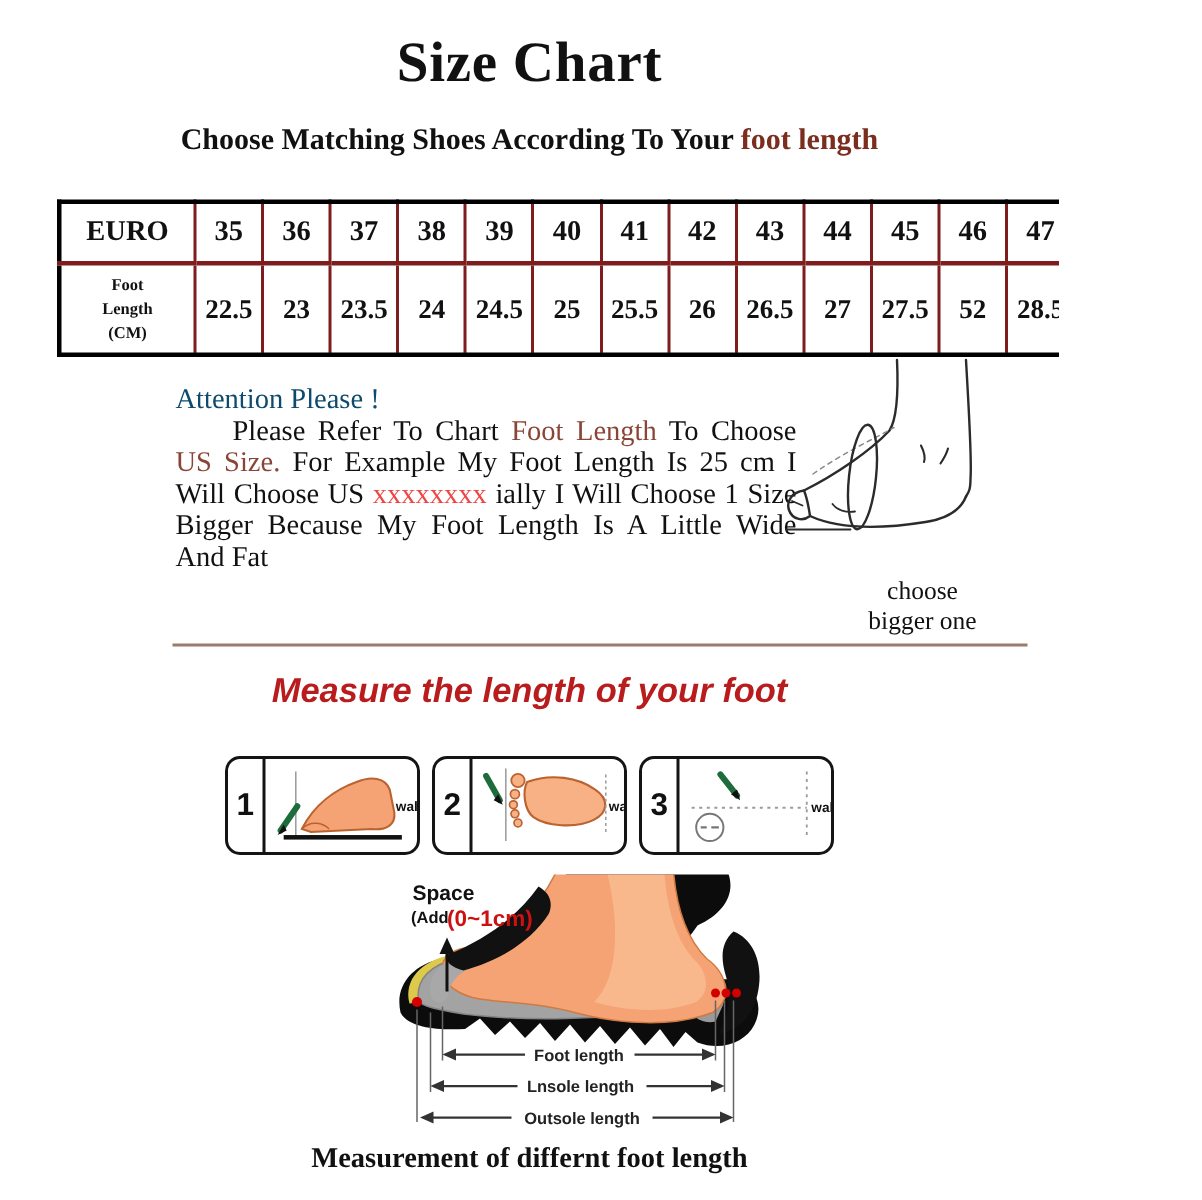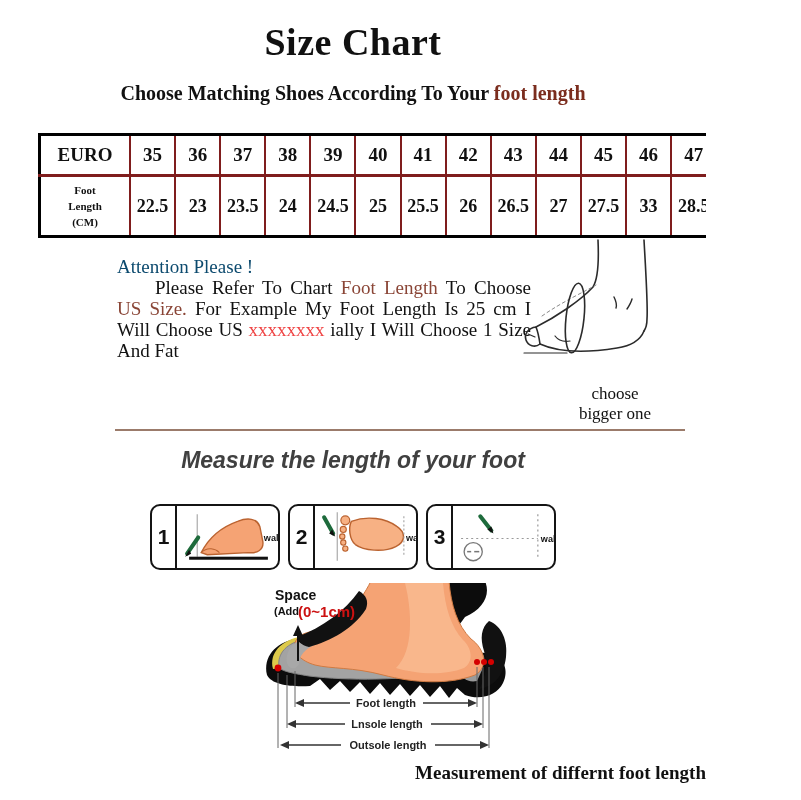--- a/index.html
+++ b/index.html
@@ -30,34 +30,34 @@
   .xred{color:#ef4444;}
 
   .foot-sketch{position:absolute;left:522px;top:236px;width:180px;height:132px;}
   .choose-note{position:absolute;left:545px;top:384px;width:140px;text-align:center;
                font-size:17px;line-height:20px;}
 
   .rule{position:absolute;top:429px;left:115px;width:570px;height:2px;background:#9b7b6b;}
 
   .measure-head{position:absolute;top:447px;left:0;width:100%;text-align:center;
                 font-family:"Liberation Sans",sans-serif;font-style:italic;font-weight:bold;
-                font-size:23px;color:#404040;}
+                font-size:23px;color:#b91c1c;}
 
   .panels{position:absolute;top:504px;left:0;width:100%;display:flex;
           justify-content:center;gap:8px;}
   .panel{width:126px;height:62px;border:2.5px solid #141414;border-radius:10px;
          background:#fff;display:flex;overflow:hidden;}
   .panel-num{width:23px;border-right:2.5px solid #141414;display:flex;align-items:center;
              justify-content:center;font-family:"Liberation Sans",sans-serif;
              font-weight:bold;font-size:21px;}
   .panel-art{flex:1;position:relative;}
   .panel-art svg{position:absolute;left:0;top:0;width:100%;height:100%;}
 
   .shoe-wrap{position:absolute;left:253px;top:583px;width:340px;height:175px;}
-  .caption{position:absolute;top:762px;left:0;width:100%;text-align:right;
+  .caption{position:absolute;top:762px;left:0;width:100%;text-align:center;
            font-weight:bold;font-size:19px;}
   svg text{font-family:"Liberation Sans",sans-serif;}
 </style>
 </head>
 <body>
 
 <div id="page">
 
   <div class="title">Size Chart</div>
 
@@ -92,32 +92,33 @@
       <td>23</td>
       <td>23.5</td>
       <td>24</td>
       <td>24.5</td>
       <td>25</td>
       <td>25.5</td>
       <td>26</td>
       <td>26.5</td>
       <td>27</td>
       <td>27.5</td>
-      <td>33</td>
+      <td>52</td>
       <td>28.5</td>
       <td>29</td>
     </tr>
   </tbody>
     </table>
 
   <div class="attention">
     <div class="att-head">Attention Please !</div>
     <div class="jline indent"><span>Please Refer To Chart </span><span class="brown">Foot Length</span><span> To Choose</span></div>
     <div class="jline"><span class="brown">US Size.</span><span> For Example My Foot Length Is 25 cm I</span></div>
     <div class="jline"><span>Will Choose US </span><span class="xred">xxxxxxxx</span><span> ially I Will Choose 1 Size</span></div>
+    <div class="jline">Bigger Because My Foot Length Is A Little Wide</div>
     <div>And Fat</div>
   </div>
 
   <svg class="foot-sketch" viewBox="0 0 180 132">
     <g fill="none" stroke="#2b2b2b" stroke-width="1.6" stroke-linecap="round">
       <path d="M76,4 C77,26 76,43 71,51 C58,65 34,81 14,91"></path>
       <path d="M14,91 C6,92 2,98 4,104 C6,110 13,112 18,108 C17,101 16,96 14,91"></path>
       <path d="M6,98 l7,3" stroke-width="1.2"></path>
       <path d="M18,108 C40,118 70,116 95,112 C108,110 118,105 122,95"></path>
       <path d="M122,4 C124,40 126,70 125,83 C125,90 124,92 122,95"></path>

